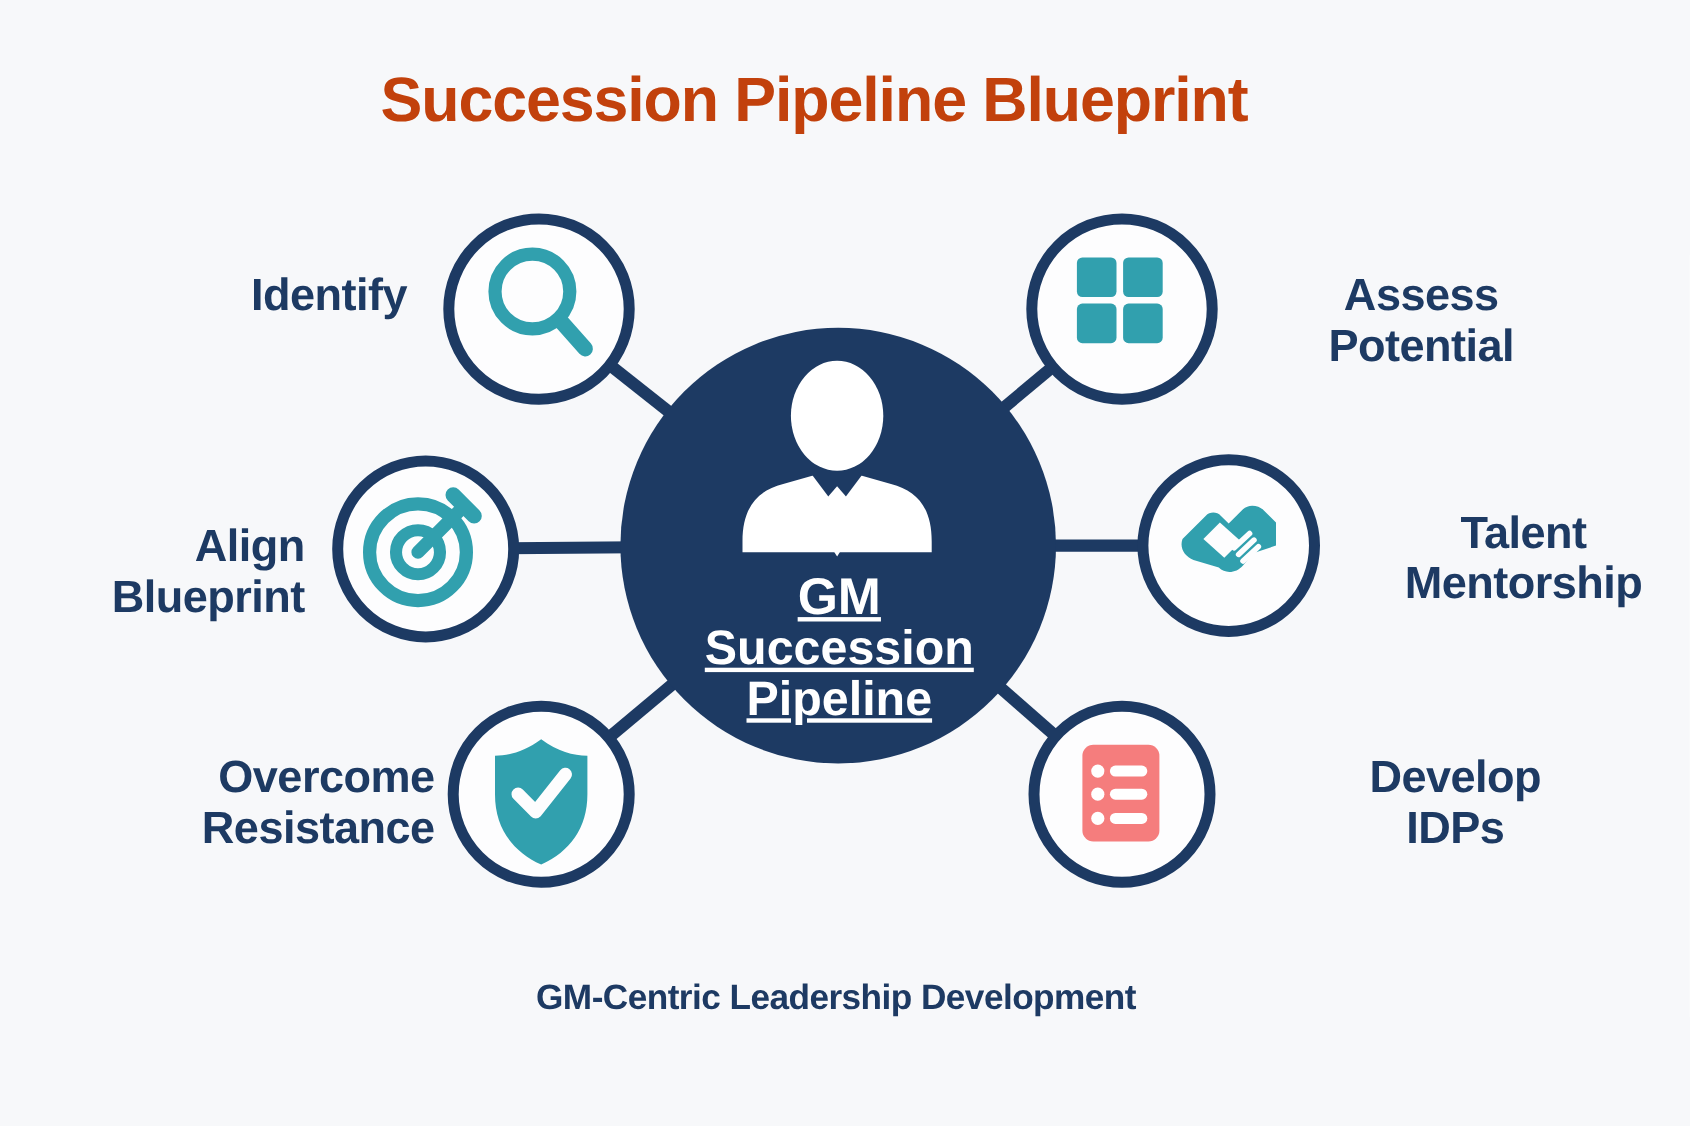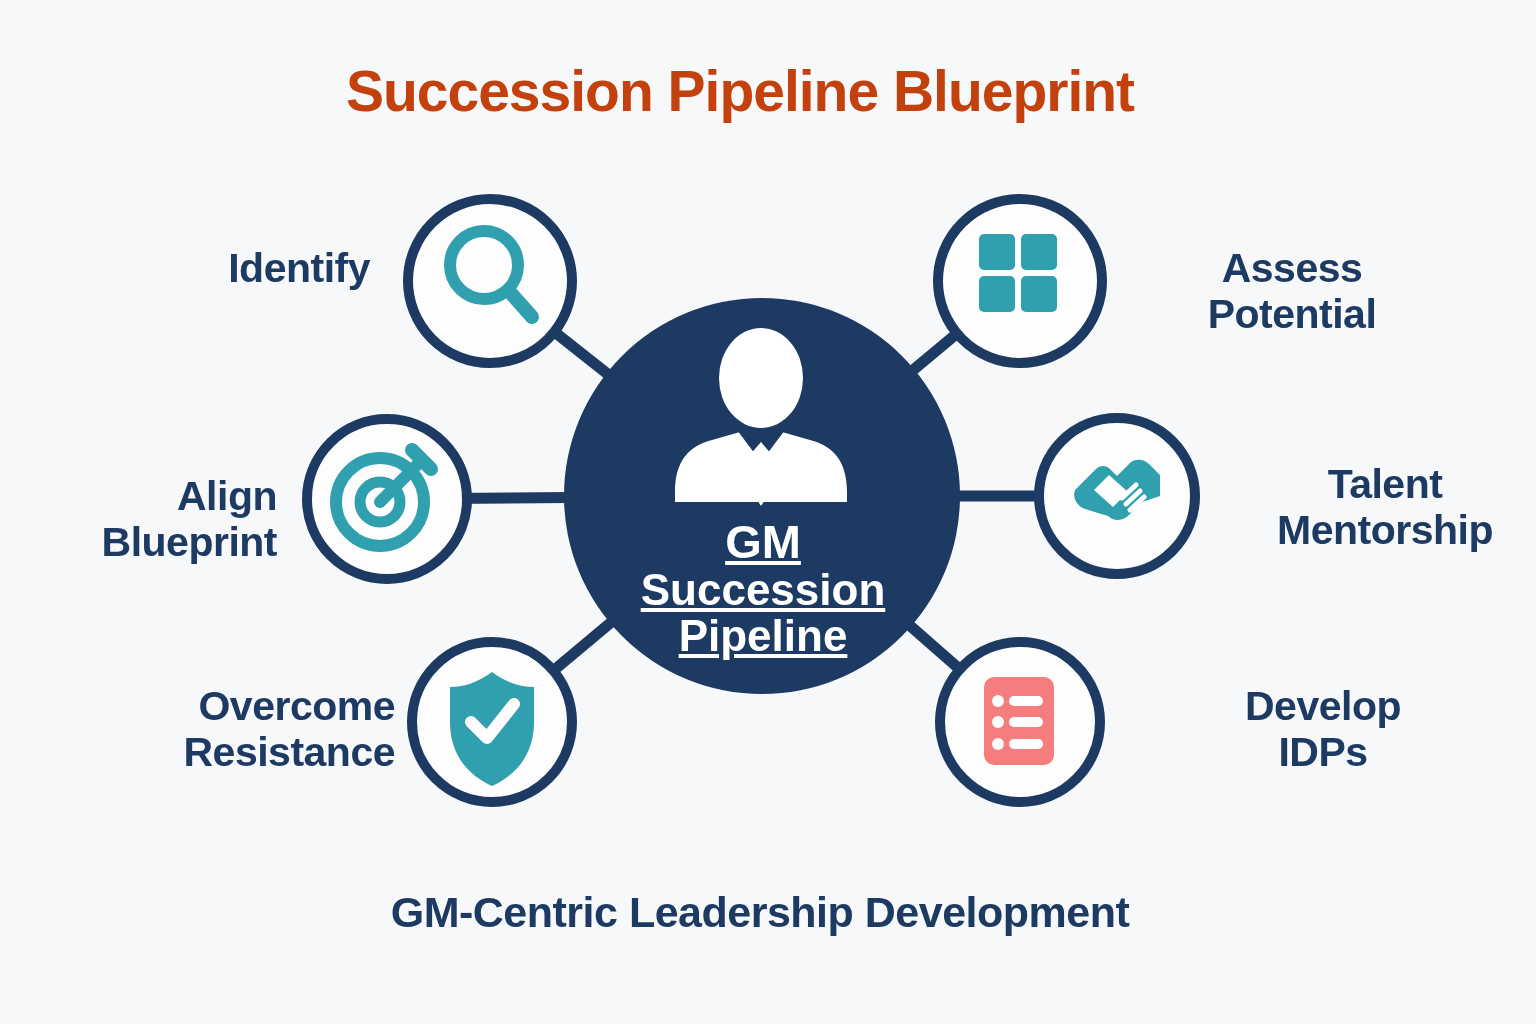--- a/index.html
+++ b/index.html
@@ -25,21 +25,21 @@
     font-weight: 700;
     letter-spacing: -1px;
     margin: 0;
     color: #c2410c;
   }
   .footer {
     position: absolute;
     left: 0; top: 888px;
     width: 1520px;
     text-align: center;
-    font-size: 43px;
+    font-size: 32px;
     font-weight: 700;
     letter-spacing: -0.5px;
     margin: 0;
     color: #1d3a63;
   }
   .node-label {
     position: absolute;
     font-size: 41px;
     font-weight: 700;
     line-height: 1.12;

